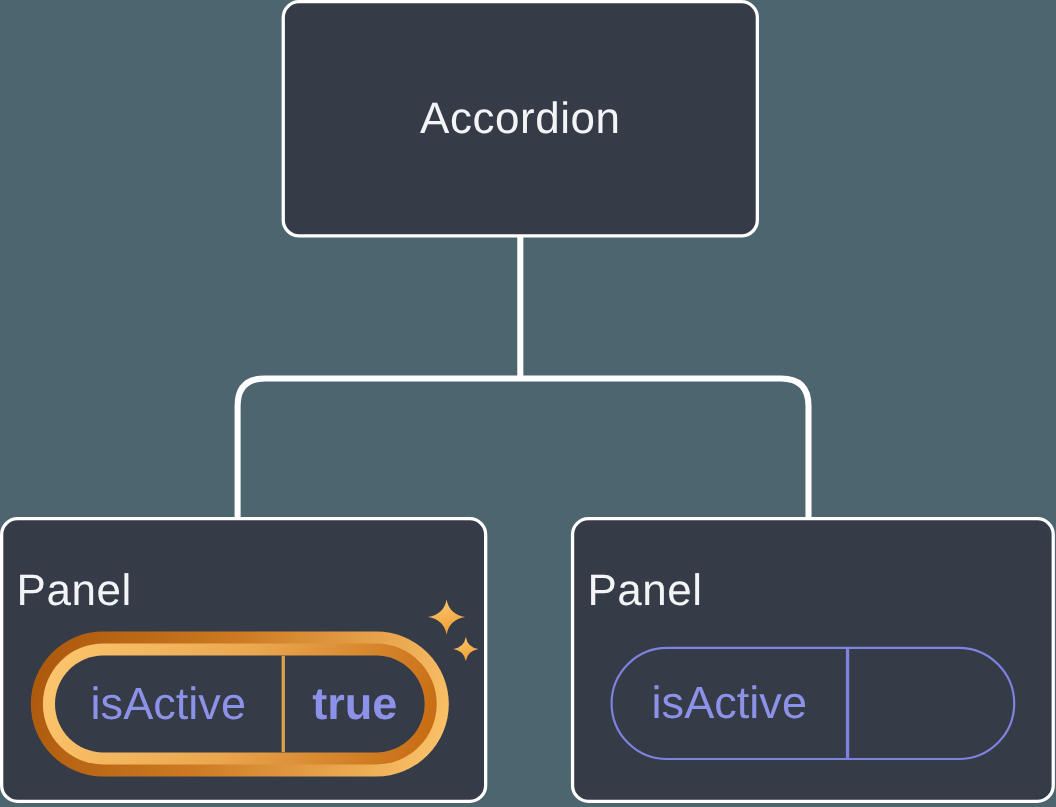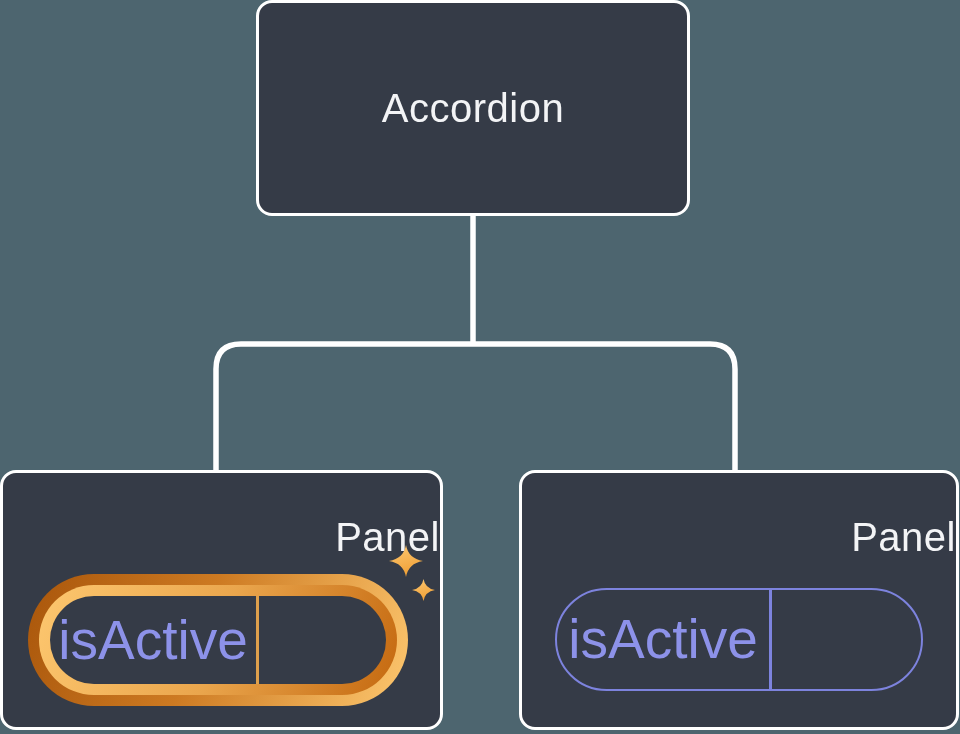--- a/index.html
+++ b/index.html
@@ -48,22 +48,22 @@
   }
   .node-title{
     color:var(--title-text);
     font-size:40px;
     font-weight:500;
     line-height:1;
     letter-spacing:0.5px;
     white-space:nowrap;
   }
   .panel-title{
-    position:absolute;left:0;right:0;top:44px;
-    text-align:right;
+    position:absolute;left:12px;right:0;top:44px;
+    text-align:left;
   }
   
   .ring-outer{
     position:absolute;left:25px;top:101px;
     width:380px;height:132px;
     box-sizing:border-box;
     border-radius:999px;
     padding:11px;
     background:linear-gradient(110deg,#a9560b 0%,#cd7a22 45%,#fdc76f 100%);
   }
@@ -79,21 +79,21 @@
     box-sizing:border-box;
     border-radius:999px;
     background:var(--node-fill);
     display:flex;
     align-items:stretch;
     overflow:hidden;
   }
   .pill-cell{
     display:flex;align-items:center;justify-content:center;
     color:var(--state-text);
-    font-size:55px;
+    font-size:41px;
     line-height:1;
     white-space:nowrap;
   }
   .cell-key-active{width:206px;}
   .cell-val-active{flex:1;font-weight:700;}
   .divider-active{
     width:3px;
     background:var(--divider-active);
   }
   
@@ -131,20 +131,21 @@
     <div class="node-title">Accordion</div>
   </div>
 
   <div class="node node-panel-left">
     <div class="node-title panel-title">Panel</div>
     <div class="ring-outer">
       <div class="ring-inner">
         <div class="pill-body">
           <div class="pill-cell cell-key-active">isActive</div>
           <div class="divider-active"></div>
+          <div class="pill-cell cell-val-active">true</div>
         </div>
       </div>
     </div>
   </div>
 
   <svg class="sparkles" width="62" height="62" viewBox="0 0 62 62">
     <defs>
       <linearGradient id="sparkGrad" x1="0" y1="0" x2="0.3" y2="1">
         <stop offset="0" stop-color="#fdc973"></stop>
         <stop offset="1" stop-color="#f0a138"></stop>

